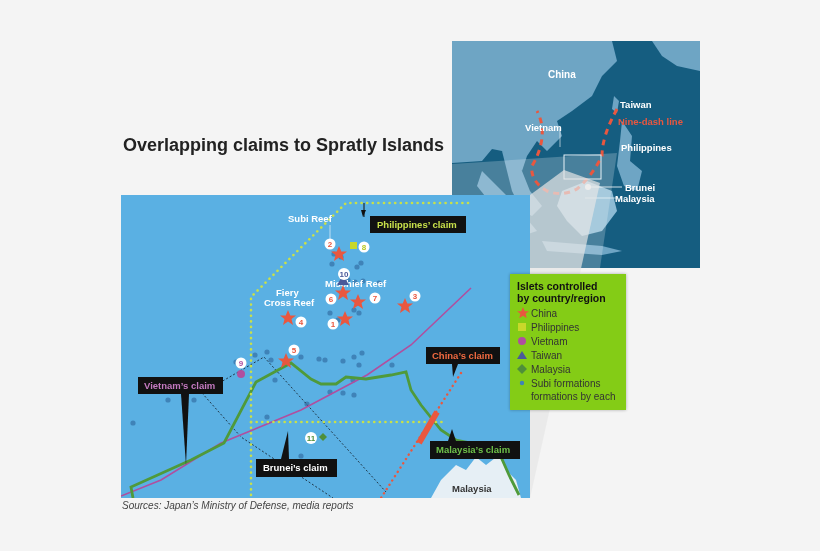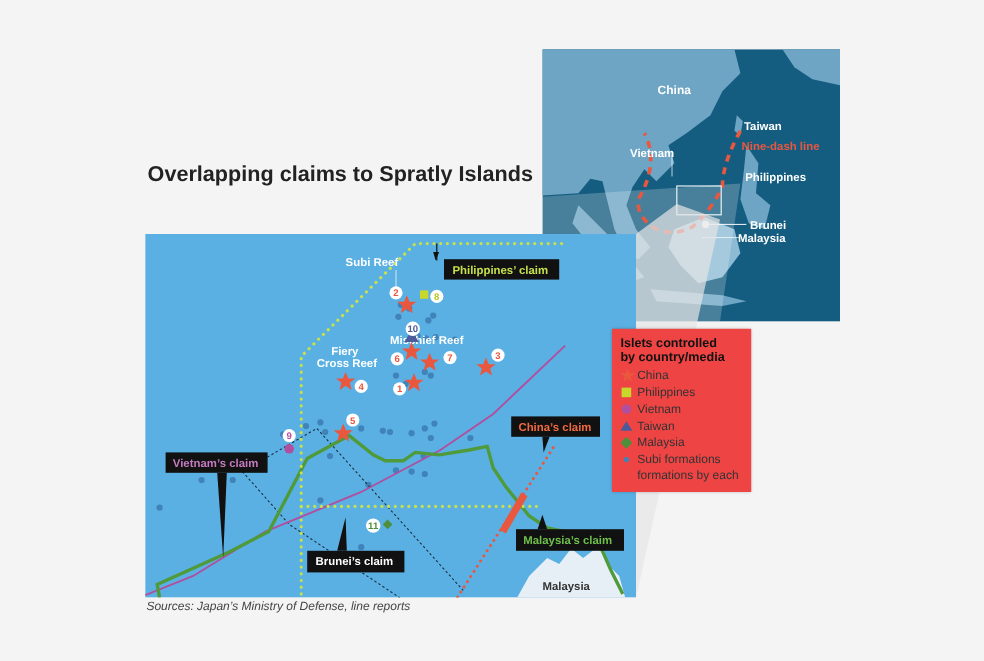--- a/index.html
+++ b/index.html
@@ -1,20 +1,20 @@
 <!DOCTYPE html>
 <html><head>
 <meta charset="utf-8">
 <style>
   html,body{margin:0;padding:0;}
   body{width:820px;height:551px;background:#f4f4f4;position:relative;overflow:hidden;font-family:"Liberation Sans",sans-serif;}
   .title{position:absolute;left:123px;top:135px;font-size:18px;font-weight:bold;color:#222;}
   .inset{position:absolute;left:452px;top:41px;width:248px;height:227px;}
   .main{position:absolute;left:121px;top:195px;width:409px;height:248px;text-align:right;}
-  .legend{position:absolute;left:510px;top:274px;width:116px;height:136px;background:#ef4444;box-shadow:0 0 3px rgba(0,0,0,0.3);font-size:10px;color:#333;padding:6px 7px;box-sizing:border-box;}
+  .legend{position:absolute;left:510px;top:274px;width:116px;height:136px;background:#84cc16;box-shadow:0 0 3px rgba(0,0,0,0.3);font-size:10px;color:#333;padding:6px 7px;box-sizing:border-box;}
   .legend .lt{font-weight:bold;font-size:10.5px;line-height:12px;color:#111;margin-bottom:3px;}
   .legend .row{display:flex;align-items:flex-start;line-height:13px;margin-bottom:1px;}
   .legend .sym{width:14px;flex:0 0 14px;height:13px;position:relative;}
   .source{position:absolute;left:122px;top:500px;font-size:10px;font-style:italic;color:#444;}
   svg text{font-family:"Liberation Sans",sans-serif;}
 </style>
 </head>
 <body>
 
 <div class="title">Overlapping claims to Spratly Islands</div>
@@ -190,21 +190,21 @@
       <text x="315" y="258" fill="#6ec04a">Malaysia’s claim</text>
       <path d="M327 246 L335 246 L331 234 Z" fill="#111"></path>
     </g>
     <text x="331" y="297" fill="#333" font-size="9.5" font-weight="bold">Malaysia</text>
   </svg>
 </div>
 
 <div class="legend">
   <div class="lt">
     <div>Islets controlled</div>
-    <div>by country/media</div>
+    <div>by country/region</div>
   </div>
   <div class="row">
     <span class="sym"><svg width="12" height="12" viewBox="-8 -8 16 16">
           <path d="M0 -8 L2.3 -2.5 L8 -2.5 L3.5 1 L5 7 L0 3.5 L-5 7 L-3.5 1 L-8 -2.5 L-2.3 -2.5 Z" fill="#e9573f"></path>
         </svg></span>
     <span>China</span>
   </div>
   <div class="row">
     <span class="sym"><svg width="12" height="12">
           <rect x="1" y="2" width="8" height="8" fill="#c8d82a"></rect>
@@ -230,13 +230,13 @@
     <span>Malaysia</span>
   </div>
   <div class="row">
     <span class="sym"><svg width="12" height="12">
           <circle cx="5" cy="6" r="2.2" fill="#3f83b8"></circle>
         </svg></span>
     <span><span>Subi formations</span><br><span>formations by each</span></span>
   </div>
 </div>
 
-<div class="source">Sources: Japan’s Ministry of Defense, line reports</div>
+<div class="source">Sources: Japan’s Ministry of Defense, media reports</div>
 
 </body></html>

